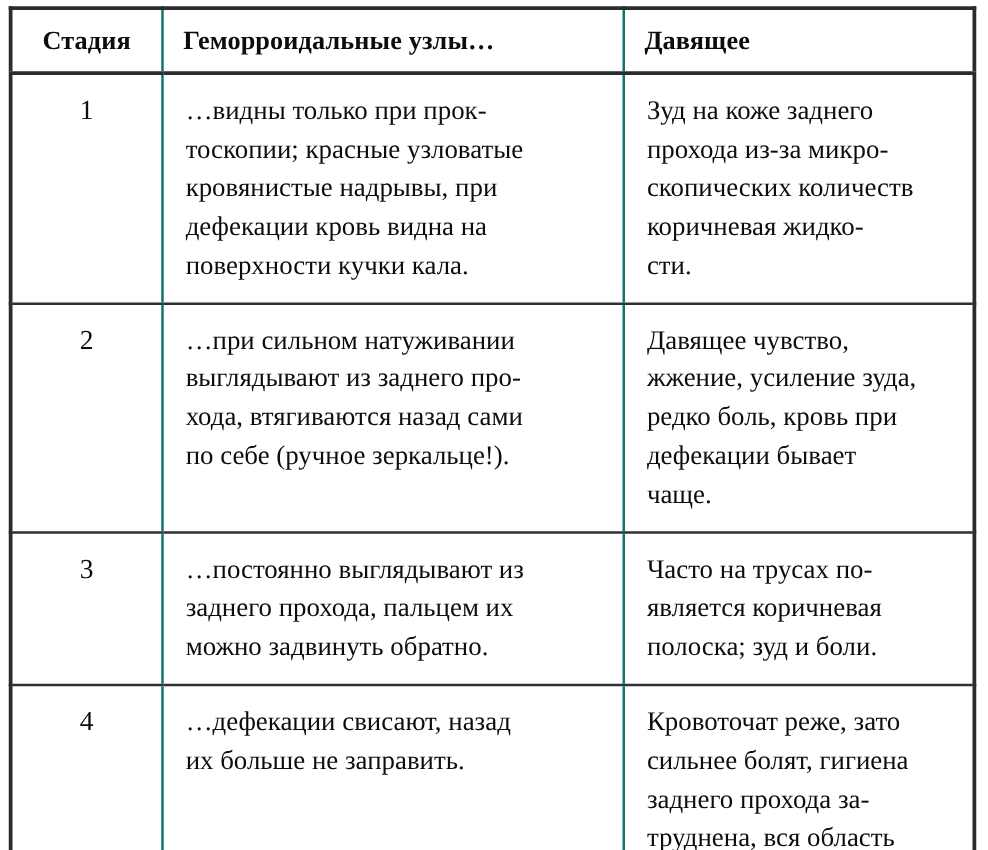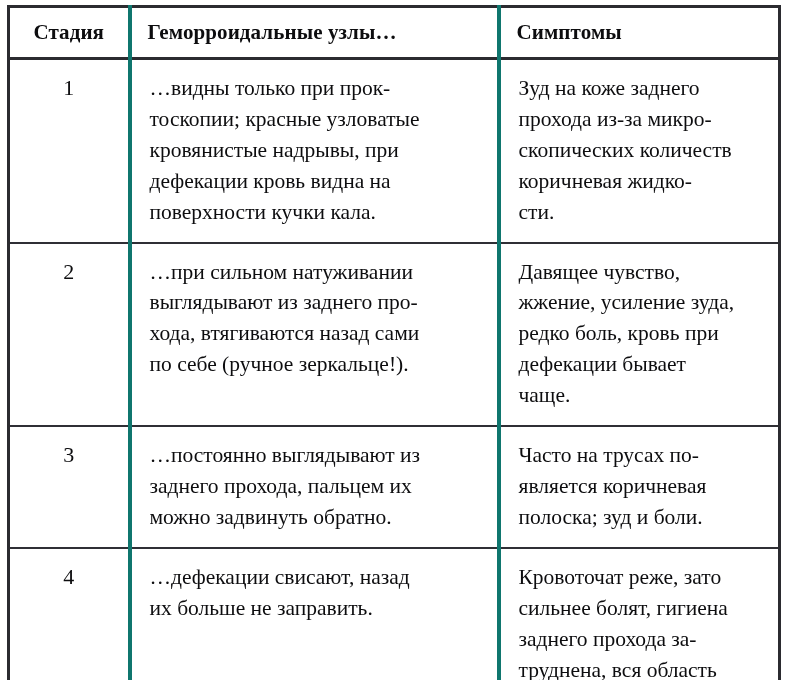--- a/index.html
+++ b/index.html
@@ -50,21 +50,21 @@
   .stage-table th,
   .stage-table td {
     vertical-align: top;
     background: #ffffff;
     box-sizing: border-box;
   }
 
   
   .stage-table th.divider,
   .stage-table td.divider {
-    border-left: 4px solid #0f766e;
+    border-left: 2px solid #0f766e;
   }
 
   
   thead th {
     font-weight: bold;
     font-size: 21px;
     line-height: 1.18;
     padding: 12px 14px 12px 16px;
     text-align: left;
     border-bottom: 3px solid #2b2b30;
@@ -117,21 +117,21 @@
     <colgroup>
       <col class="c-stage">
       <col class="c-nodes">
       <col class="c-sympt">
     </colgroup>
 
     <thead>
       <tr>
         <th class="h-stage">Стадия</th>
         <th class="divider">Геморроидальные узлы…</th>
-        <th class="divider">Симптомы</th>
+        <th class="divider">Давящее</th>
       </tr>
     </thead>
 
     <tbody>
 
       <tr class="r1">
         <td class="stage-num">1</td>
         <td class="divider">
           <span class="cell-text">…видны только при прок-
 тоскопии; красные узловатые

